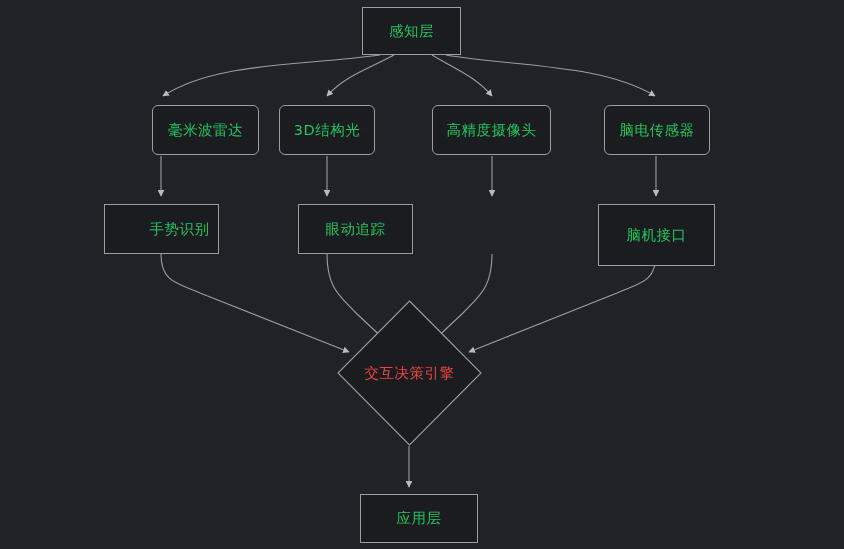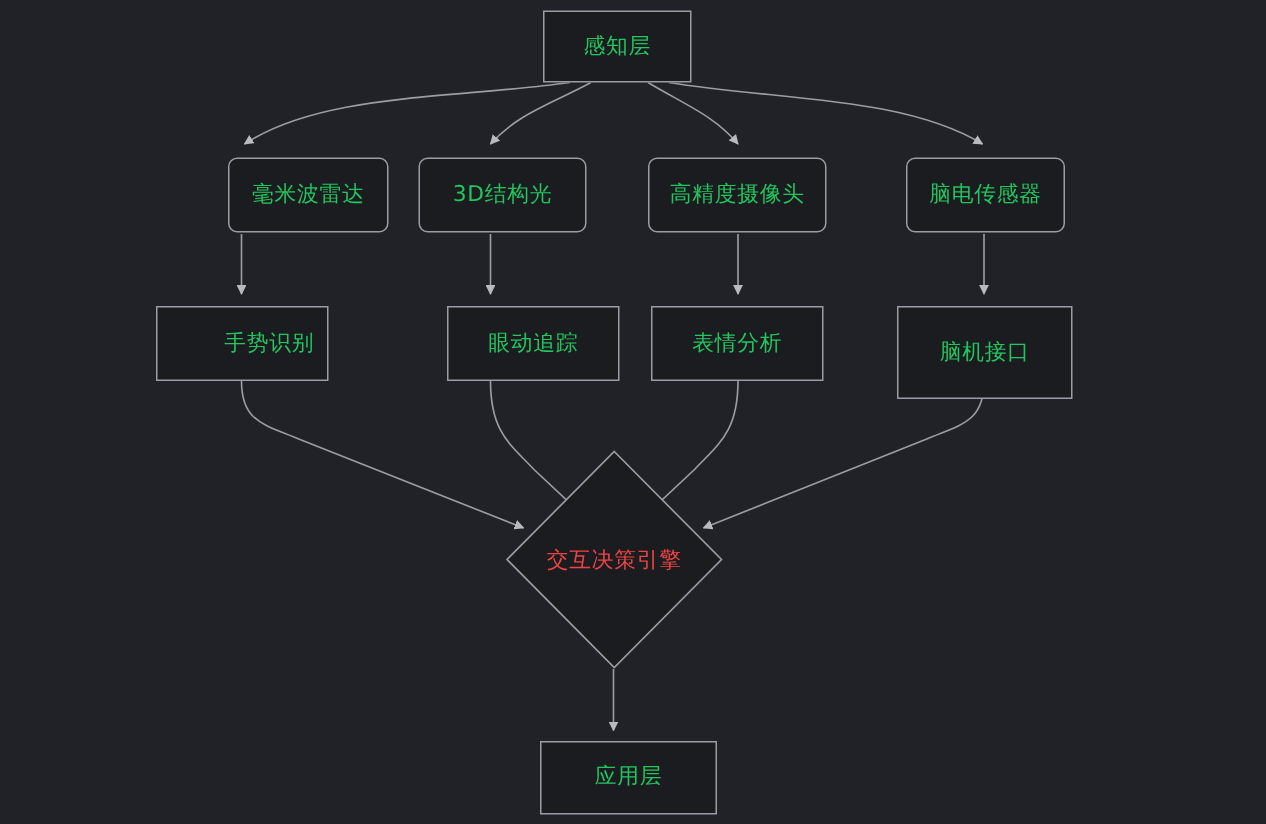--- a/index.html
+++ b/index.html
@@ -101,43 +101,40 @@
   </svg>
 
   <div class="node" style="left:362px; top:7px; width:99px; height:48px;">
     <span class="node-label">感知层</span>
   </div>
 
   <div class="node rounded" style="left:108px; top:105px; width:107px; height:50px;margin-left:44px;">
     <span class="node-label">毫米波雷达</span>
   </div>
 
-  <div class="node rounded" style="left:279px; top:105px; width:112px; height:50px;">
+  <div class="node rounded" style="left:279px; top:105px; width:96px; height:50px;">
     <span class="node-label">3D结构光</span>
   </div>
 
   <div class="node rounded" style="left:432px; top:105px; width:119px; height:50px;">
     <span class="node-label">高精度摄像头</span>
   </div>
 
   <div class="node rounded" style="left:604px; top:105px; width:106px; height:50px;">
     <span class="node-label">脑电传感器</span>
   </div>
 
   <div class="node" style="left:104px; top:204px; width:115px; height:50px;padding-left:36px;">
     <span class="node-label">手势识别</span>
   </div>
 
   <div class="node" style="left:266px; top:204px; width:115px; height:50px;margin-left:32px;">
     <span class="node-label">眼动追踪</span>
   </div>
 
-  <div class="node" style="left:434px; top:204px; width:115px; height:50px;">
-    <span class="node-label">表情分析</span>
-  </div>
 
   <div class="node" style="left:598px; top:204px; width:117px; height:62px;">
     <span class="node-label">脑机接口</span>
   </div>
 
   <div class="diamond-wrap" style="left:337px; top:300px; width:145px; height:146px;">
     <svg class="diamond-shape" viewBox="0 0 145 146" xmlns="http://www.w3.org/2000/svg">
       <polygon points="72.5,1 144,73 72.5,145 1,73" fill="#1b1c20" stroke="#9a9da4" stroke-width="1.1"></polygon>
     </svg>
     <div class="diamond-label">交互决策引擎</div>

